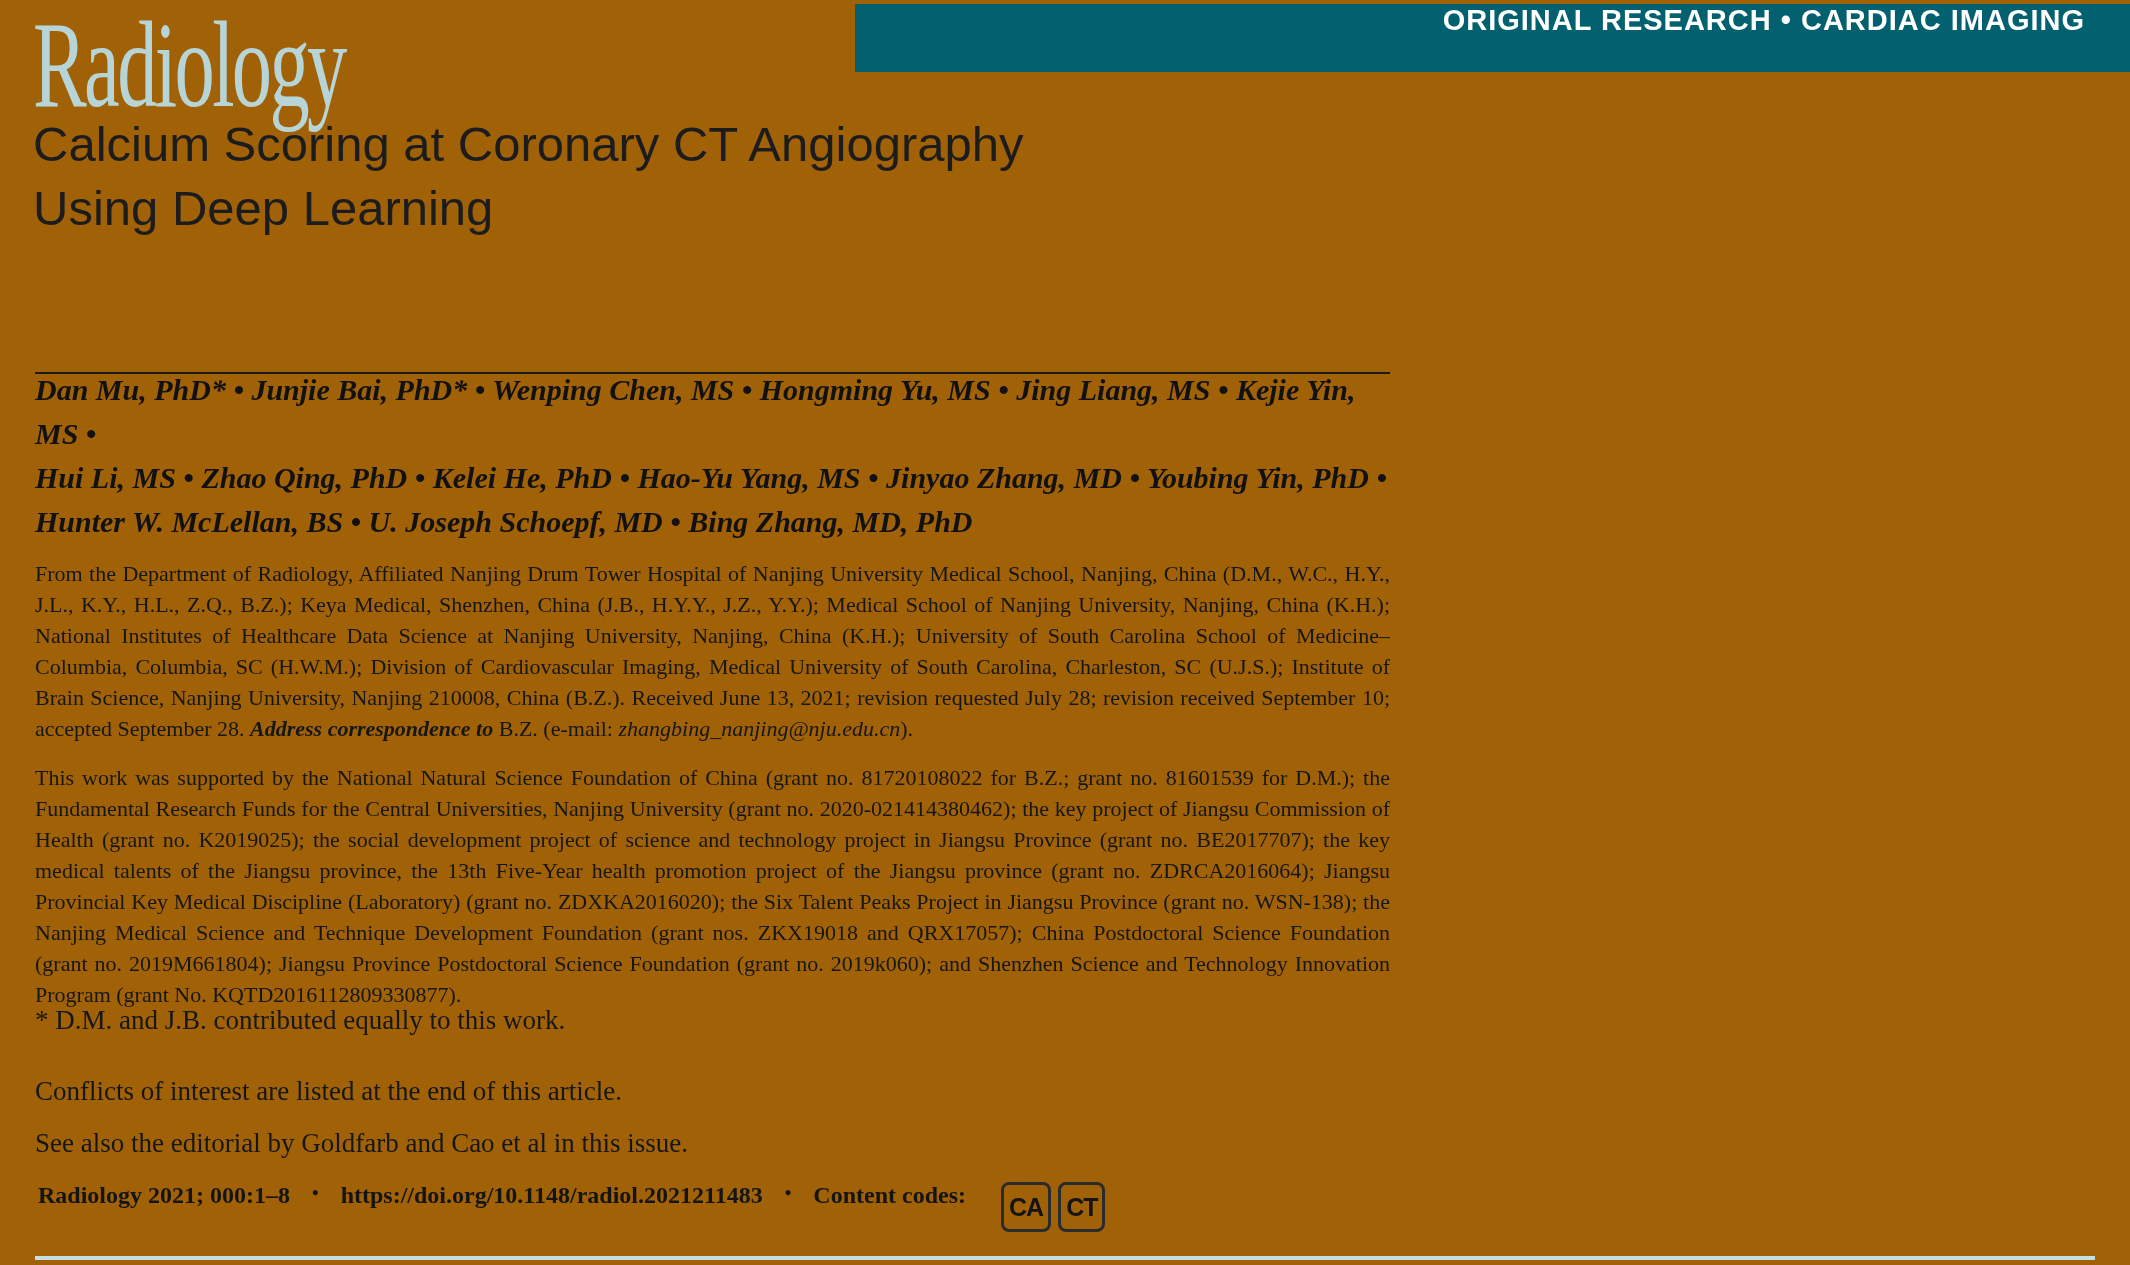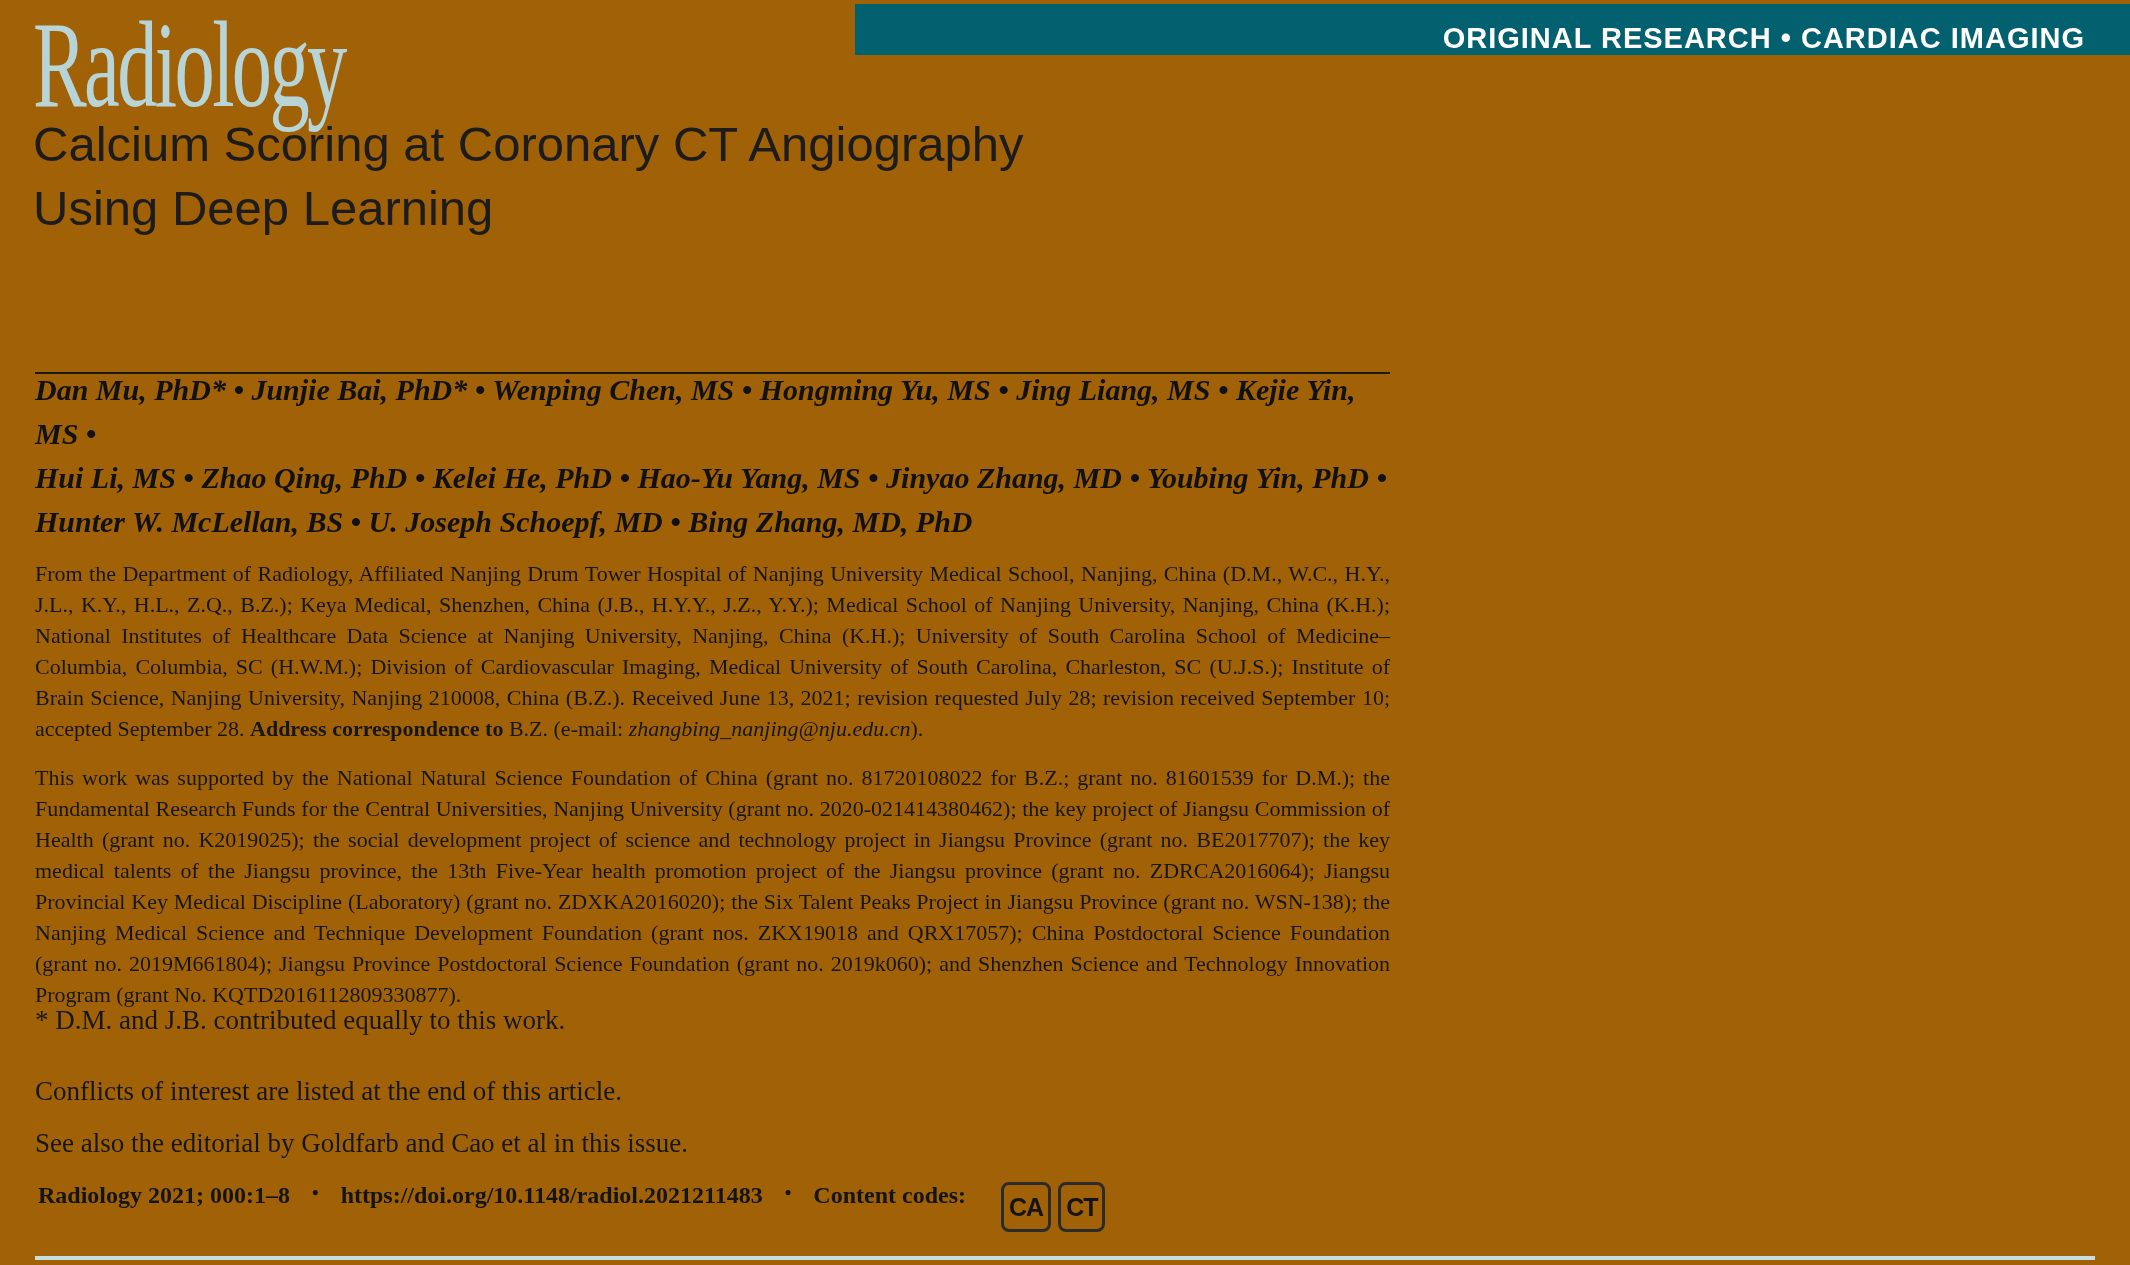--- a/index.html
+++ b/index.html
@@ -23,24 +23,24 @@
     letter-spacing: -4px;
     transform: scaleX(0.66);
     transform-origin: left top;
     white-space: nowrap;
   }
   .banner {
     position: absolute;
     left: 855px;
     top: 4px;
     width: 1275px;
-    height: 51px;
+    height: 68px;
     background: #03606e;
     display: flex;
-    align-items: flex-end;
+    align-items: flex-start;
     justify-content: flex-end;
     padding-right: 45px;
     box-sizing: border-box;
   }
   .banner-text {
     font-family: "Liberation Sans", sans-serif;
     font-weight: 700;
     font-size: 29px;
     color: #ffffff;
     letter-spacing: 1px;
@@ -125,21 +125,21 @@
     margin-left: 7px;
   }
   .bottom-rule {
     position: absolute;
     left: 35px;
     right: 35px;
     top: 1256px;
     height: 4px;
     background: #c6dfe2;
   }
-  .bold-inline { font-weight: 700; }
+  .bold-inline { font-weight: 700; font-style: italic; }
   .italic-inline { font-style: italic; }
 </style>
 </head>
 <body>
 
 <div class="page">
 
   <div class="logo">Radiology</div>
 
   <div class="banner">

